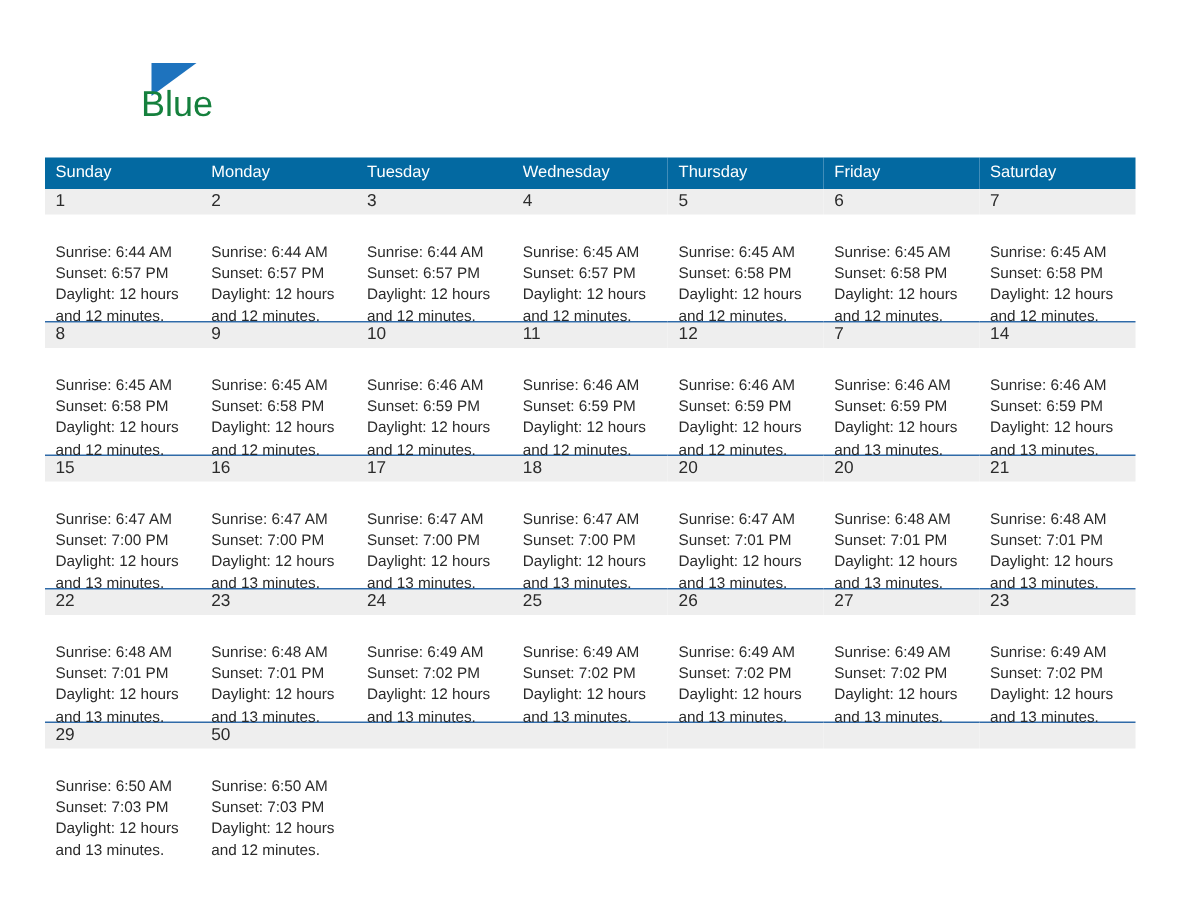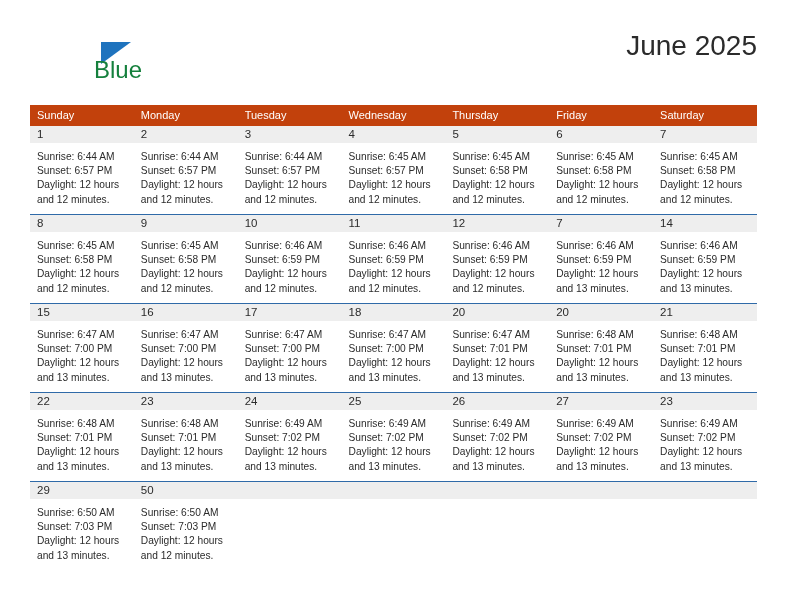--- a/index.html
+++ b/index.html
@@ -87,21 +87,21 @@
   
   .calendar {
     position: absolute;
     left: 30px;
     top: 105px;
     width: 727px;
     border-collapse: collapse;
     table-layout: fixed;
   }
   .calendar th {
-    background: #c2410c;
+    background: #0369a1;
     color: #ffffff;
     font-size: 11px;
     font-weight: normal;
     text-align: left;
     padding: 4px 0 4px 7px;
     height: 13px;
     line-height: 13px;
   }
   .calendar td {
     vertical-align: top;
@@ -124,21 +124,21 @@
     line-height: 17px;
     padding-left: 7px;
     font-size: 11.5px;
     color: #2b2b2b;
     box-sizing: border-box;
   }
   .daynum-band.empty {
     color: transparent;
   }
   .detail {
-    padding: 7px 6px 0 7px;
+    padding: 19px 6px 0 7px;
     font-size: 10.2px;
     line-height: 14.2px;
     color: #2b2b2b;
   }
   .detail div {
     white-space: nowrap;
   }
 </style>
 </head>
 <body>
@@ -146,21 +146,20 @@
 <div class="page">
 
   <div class="header">
 
     <div class="logo">
       <span class="logo-tri"></span>
       <span class="logo-blue">Blue</span>
     </div>
 
     <div class="title-block">
-      <div class="cal-title">June 2025</div>
     </div>
 
   </div>
 
   <table class="calendar">
     <thead>
       <tr>
         <th>Sunday</th>
         <th>Monday</th>
         <th>Tuesday</th>

